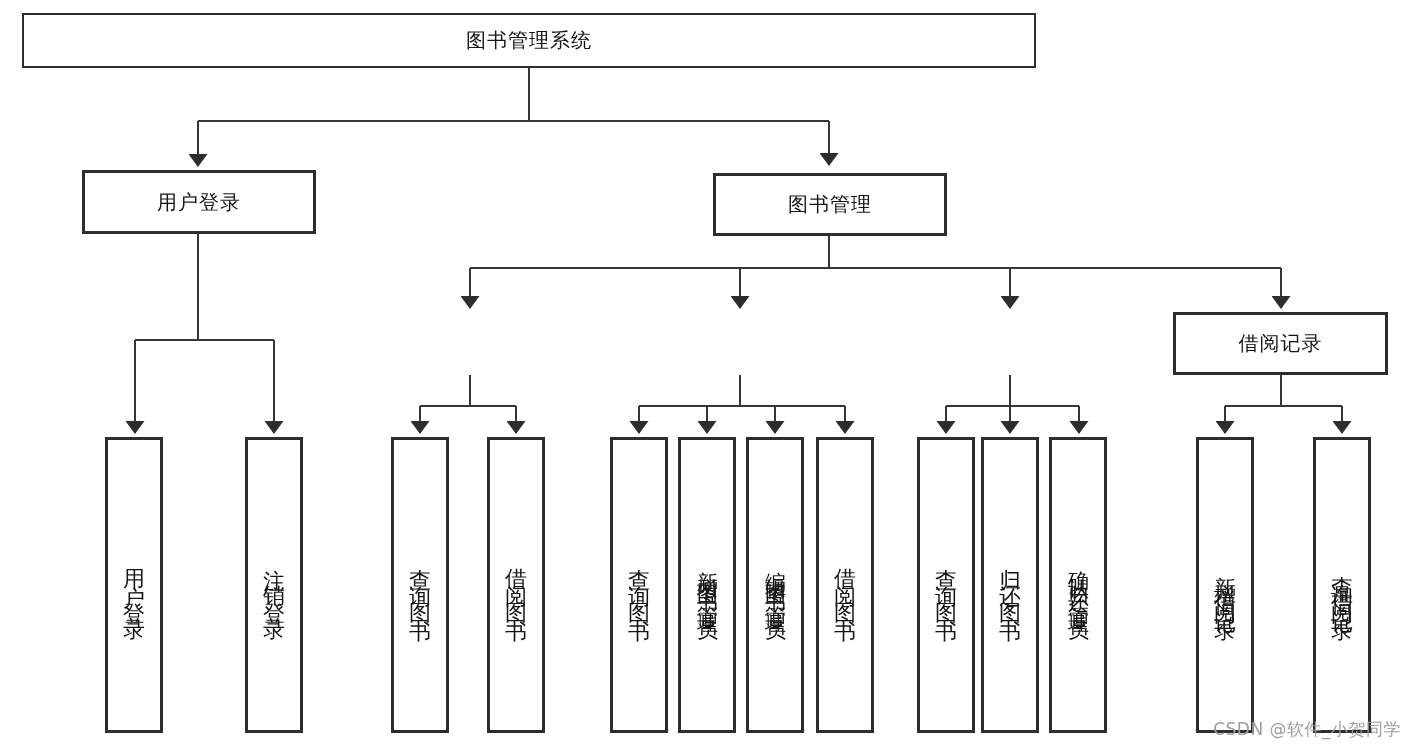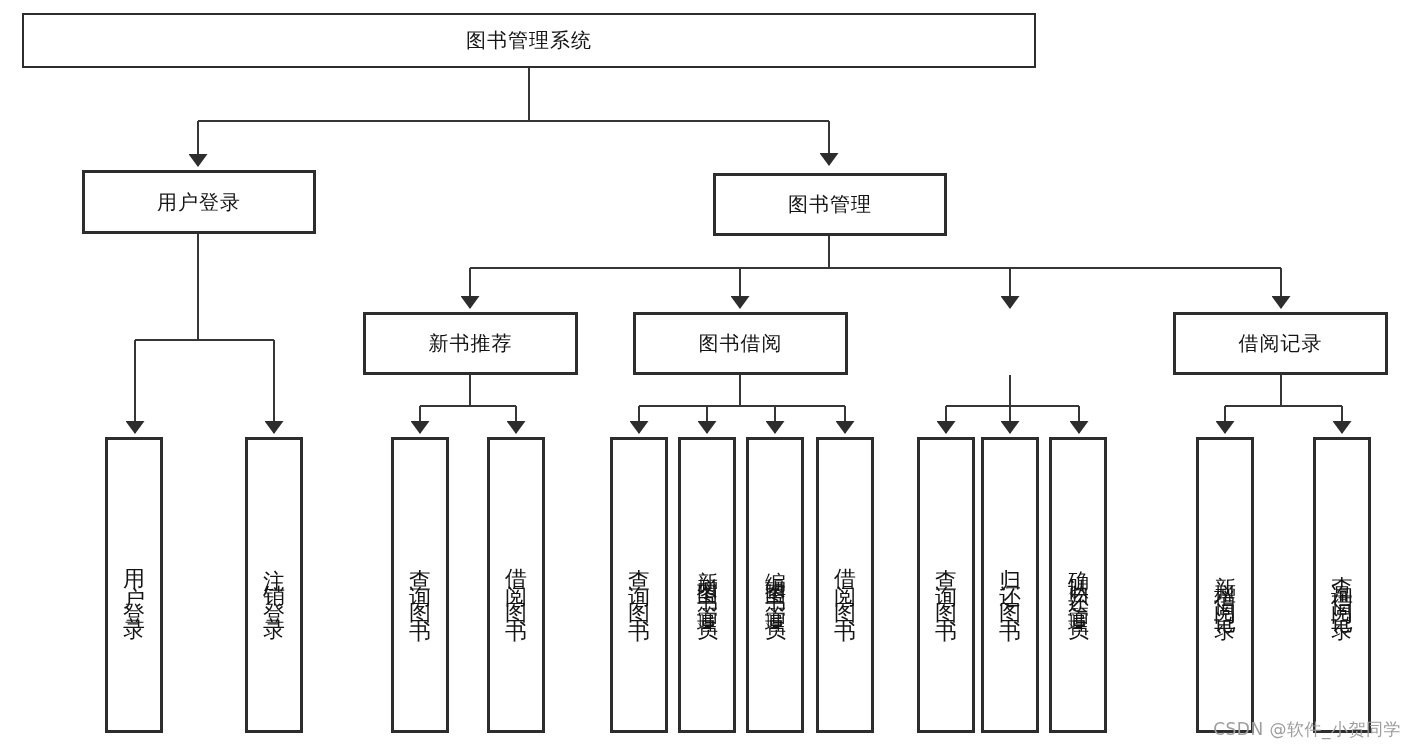--- a/index.html
+++ b/index.html
@@ -120,26 +120,20 @@
     <span class="hlabel">图书管理系统</span>
   </div>
 
   <div class="node" style="left:82px; top:170px; width:234px; height:64px;">
     <span class="hlabel">用户登录</span>
   </div>
   <div class="node" style="left:713px; top:173px; width:234px; height:63px;">
     <span class="hlabel">图书管理</span>
   </div>
 
-  <div class="node" style="left:363px; top:312px; width:215px; height:63px;">
-    <span class="hlabel">新书推荐</span>
-  </div>
-  <div class="node" style="left:633px; top:312px; width:215px; height:63px;">
-    <span class="hlabel">图书借阅</span>
-  </div>
   <div class="node" style="left:1173px; top:312px; width:215px; height:63px;">
     <span class="hlabel">借阅记录</span>
   </div>
 
   <div class="node leaf" style="left:105px;">
     <span class="vtext len4">用户登录</span>
   </div>
   <div class="node leaf" style="left:245px;">
     <span class="vtext len4">注销登录</span>
   </div>

